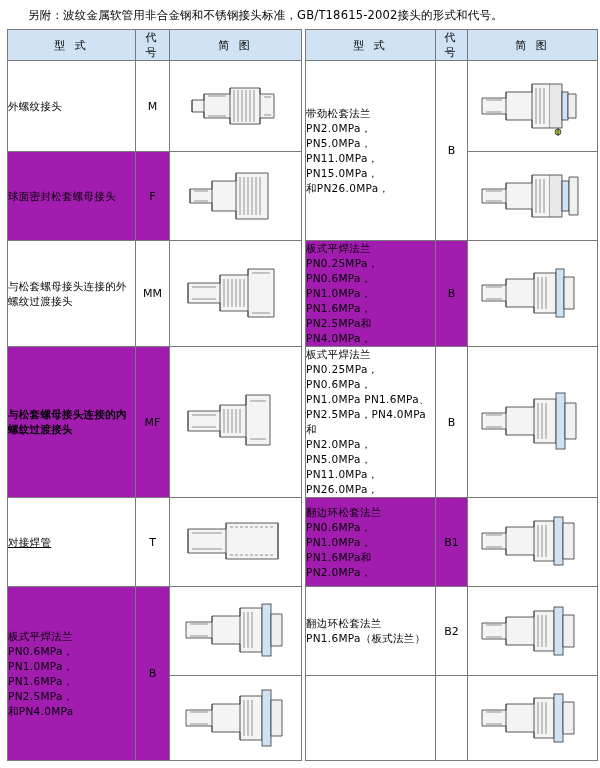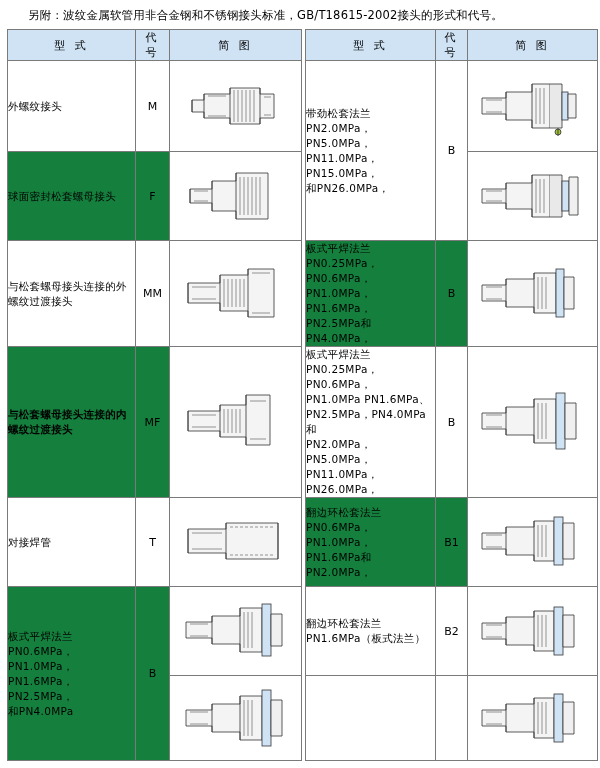--- a/index.html
+++ b/index.html
@@ -55,21 +55,21 @@
     text-align: left;
   }
   .cell-text.cn {
     letter-spacing: 0.3px;
   }
   .code {
     text-align: center;
     font-size: 11px;
   }
   .yellow {
-    background: #15803d;
+    background: #a21caf;
   }
   .white {
     background: #ffffff;
   }
   .figcell {
     background: #ffffff;
     text-align: center;
     padding: 2px 0;
   }
   .figcell svg {
@@ -248,21 +248,21 @@
               <rect x="84" y="20" width="9" height="56" fill="#cfe3f5"></rect>
               <path d="M93 30 L104 30 L104 66 L93 66 Z" fill="#f0f0f0"></path>
               <path d="M14 42 L30 42 M14 54 L30 54" stroke-width="0.5"></path>
               <path d="M66 30 L66 66 M70 30 L70 66 M74 30 L74 66" stroke-width="0.5"></path>
             </g>
           </svg>
         </td>
       </tr>
 
       <tr>
-        <td class="cell-text cn white" style="height: 88px; white-space: pre-line;">对接焊管</td>
+        <td class="cell-text cn white" style="height: 88px; white-space: pre-line; text-decoration: underline;">对接焊管</td>
         <td class="code white">T</td>
         <td class="figcell">
           <svg width="124" height="82" viewBox="0 0 124 82">
             <g fill="none" stroke="#333" stroke-width="0.8">
               <path d="M14 28 L52 28 L52 22 L104 22 L104 58 L52 58 L52 52 L14 52 Z" fill="#f4f4f4"></path>
               <path d="M52 22 L52 58"></path>
               <path d="M18 32 L48 32 M18 48 L48 48" stroke-width="0.5"></path>
               <path d="M56 26 L100 26" stroke-width="0.5" stroke-dasharray="3 2"></path>
               <path d="M56 54 L100 54" stroke-width="0.5" stroke-dasharray="3 2"></path>
               <path d="M14 28 L14 52"></path>

